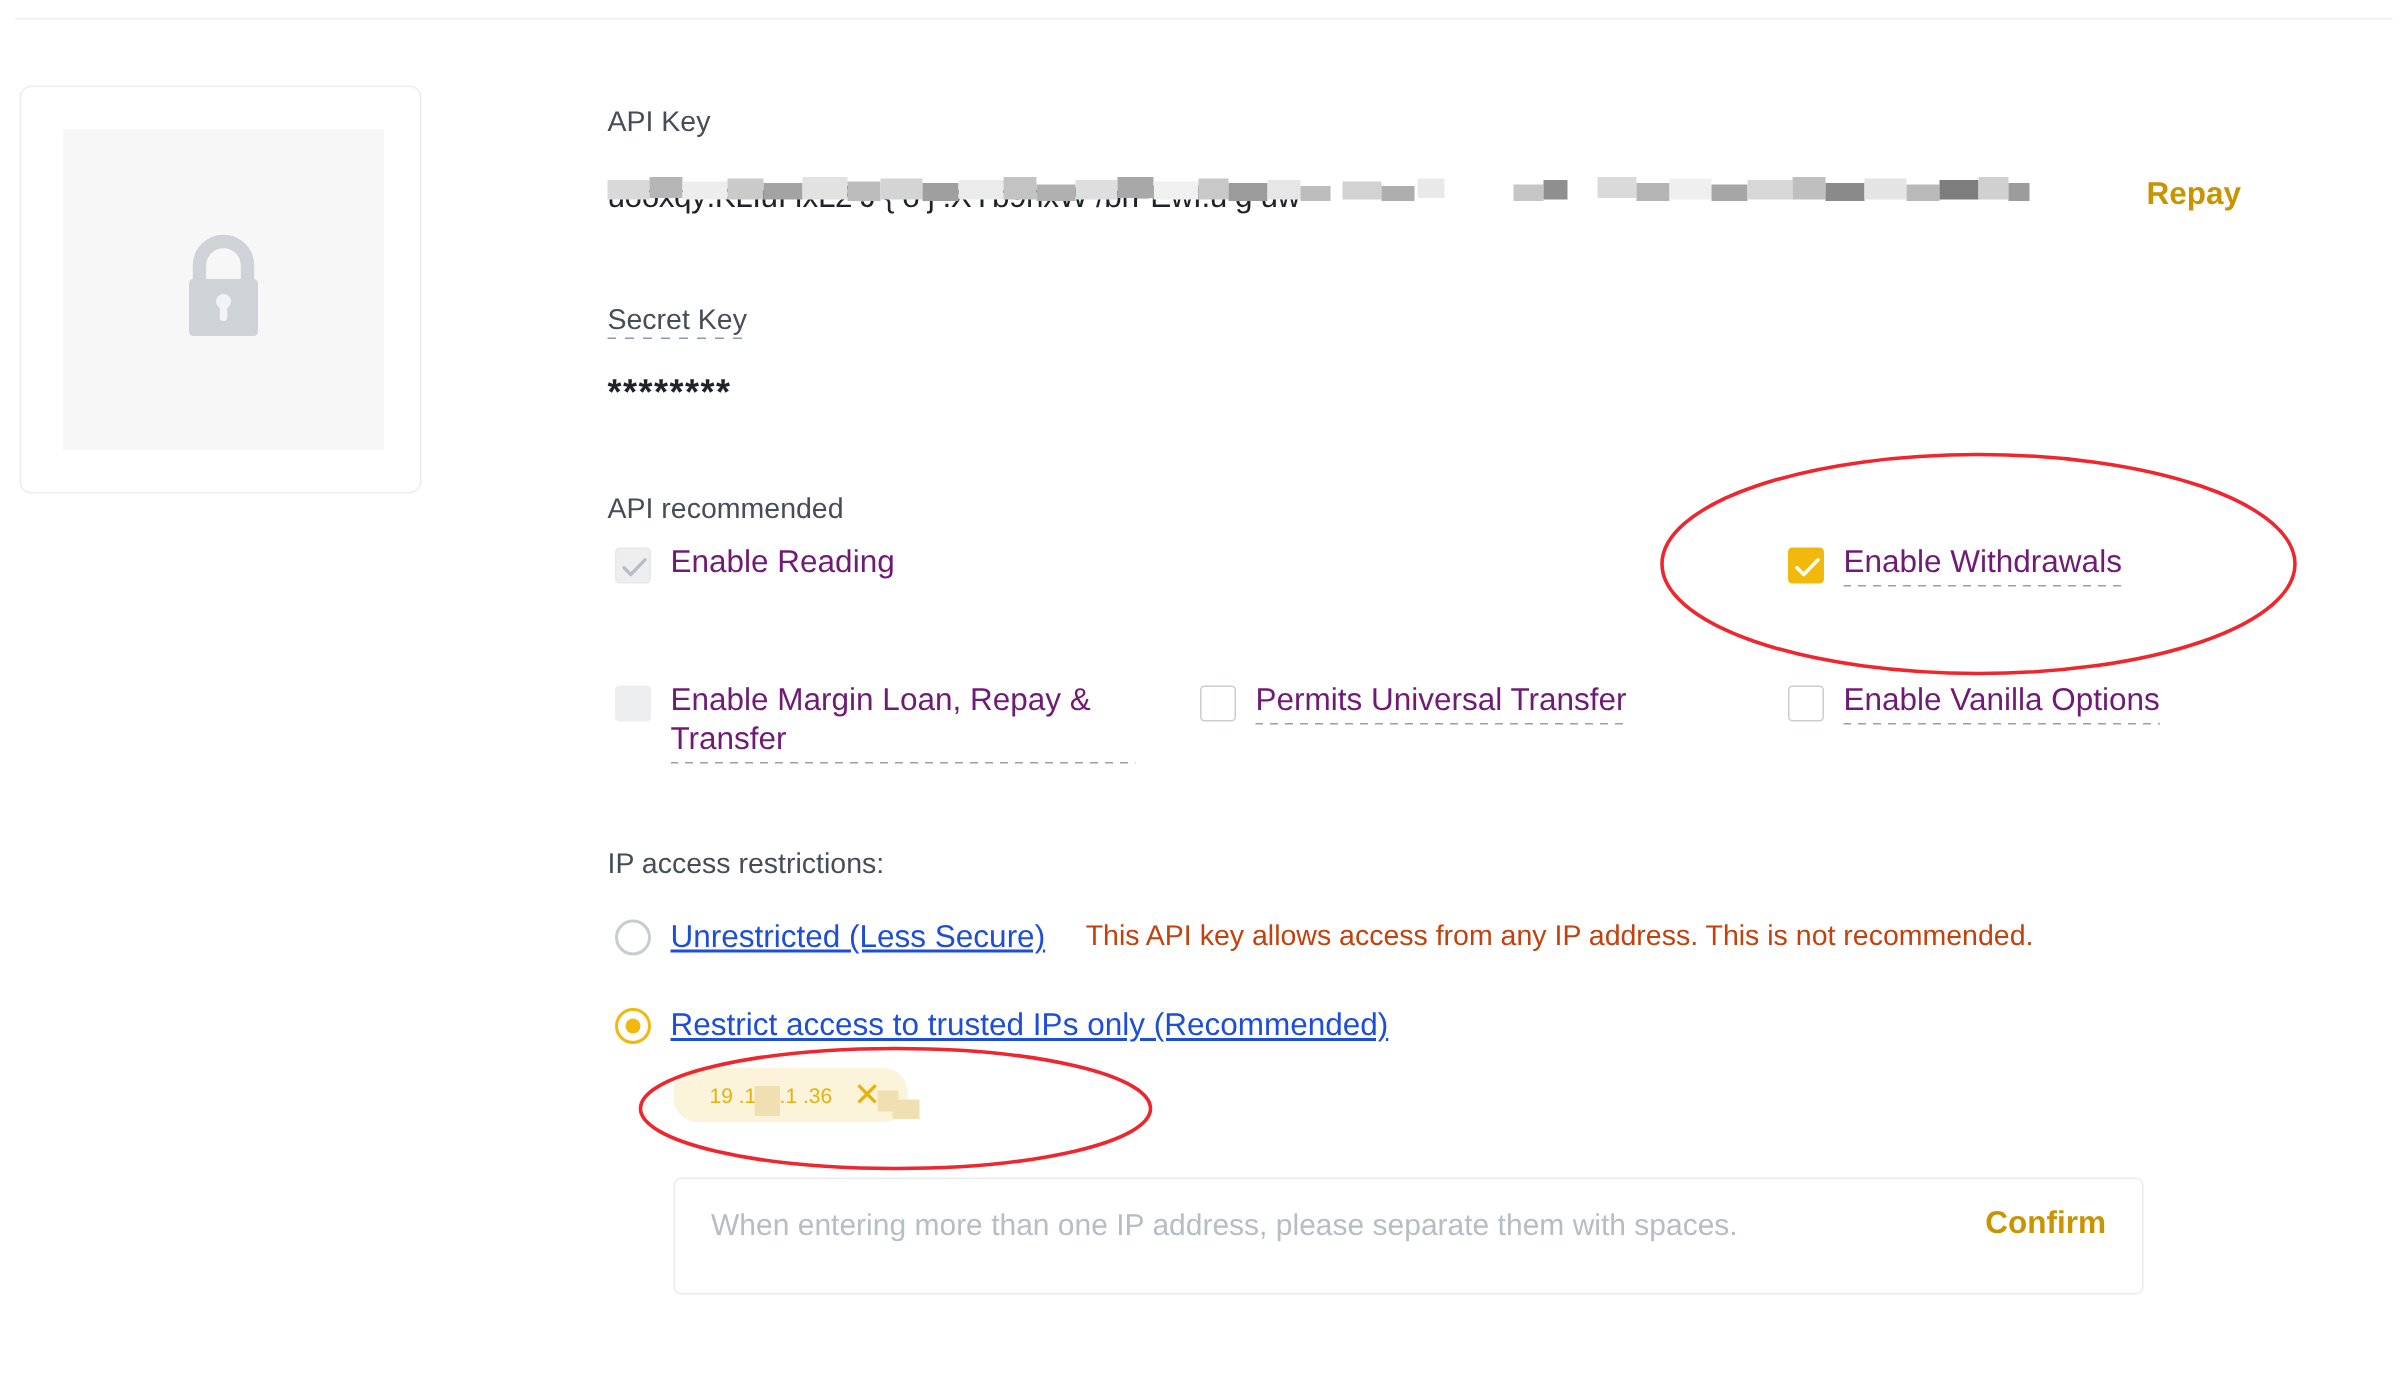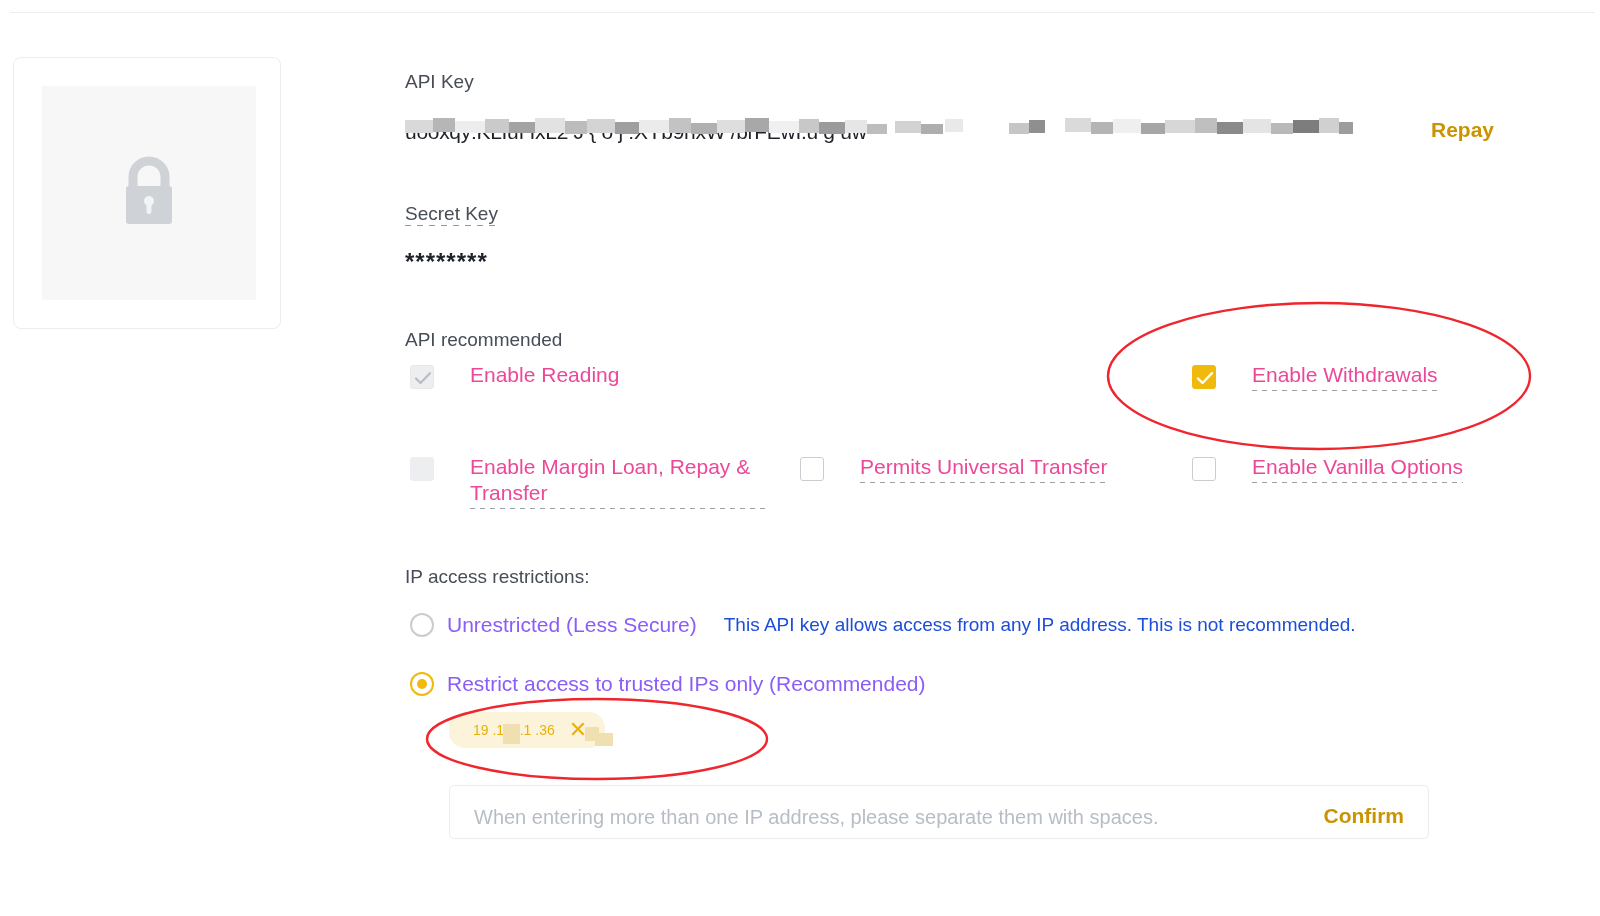--- a/index.html
+++ b/index.html
@@ -195,23 +195,22 @@
   }
   .cbx.checked {
     border: 1px solid #f0b90b;
     background: #f0b90b;
   }
   .cbx svg { position: absolute; left: 3px; top: 4px; }
 
   .perm-label {
     font-size: 21px;
     line-height: 26px;
-    color: #ec4899;
+    color: #701a75;
     max-width: 310px;
-    margin-left: 23px;
   }
 
   
   .ip-section {
     position: absolute;
     left: 0;
     top: 600px;
     width: 1160px;
   }
   .radio-row {
@@ -234,26 +233,27 @@
   .radio.on::after {
     content: "";
     position: absolute;
     left: 5px; top: 5px;
     width: 10px; height: 10px;
     border-radius: 50%;
     background: #f0b90b;
   }
   .radio-label {
     font-size: 21px;
-    color: #8b5cf6;
+    color: #1d4ed8;
     white-space: nowrap;
+    text-decoration: underline;
   }
   .warn-text {
     font-size: 19px;
-    color: #1d4ed8;
+    color: #c2410c;
     margin-left: 14px;
     white-space: nowrap;
   }
 
   
   .tag-wrap {
     position: absolute;
     left: 44px;
     top: 112px;
   }
@@ -281,21 +281,21 @@
     cursor: pointer;
     font-weight: 400;
   }
 
   
   .ip-input-box {
     position: absolute;
     left: 44px;
     top: 185px;
     width: 980px;
-    height: 54px;
+    height: 78px;
     border: 1px solid #eaecef;
     border-radius: 5px;
     background: #ffffff;
     box-sizing: border-box;
   }
   .ip-input {
     position: absolute;
     left: 22px;
     top: 0;
     width: 820px;

